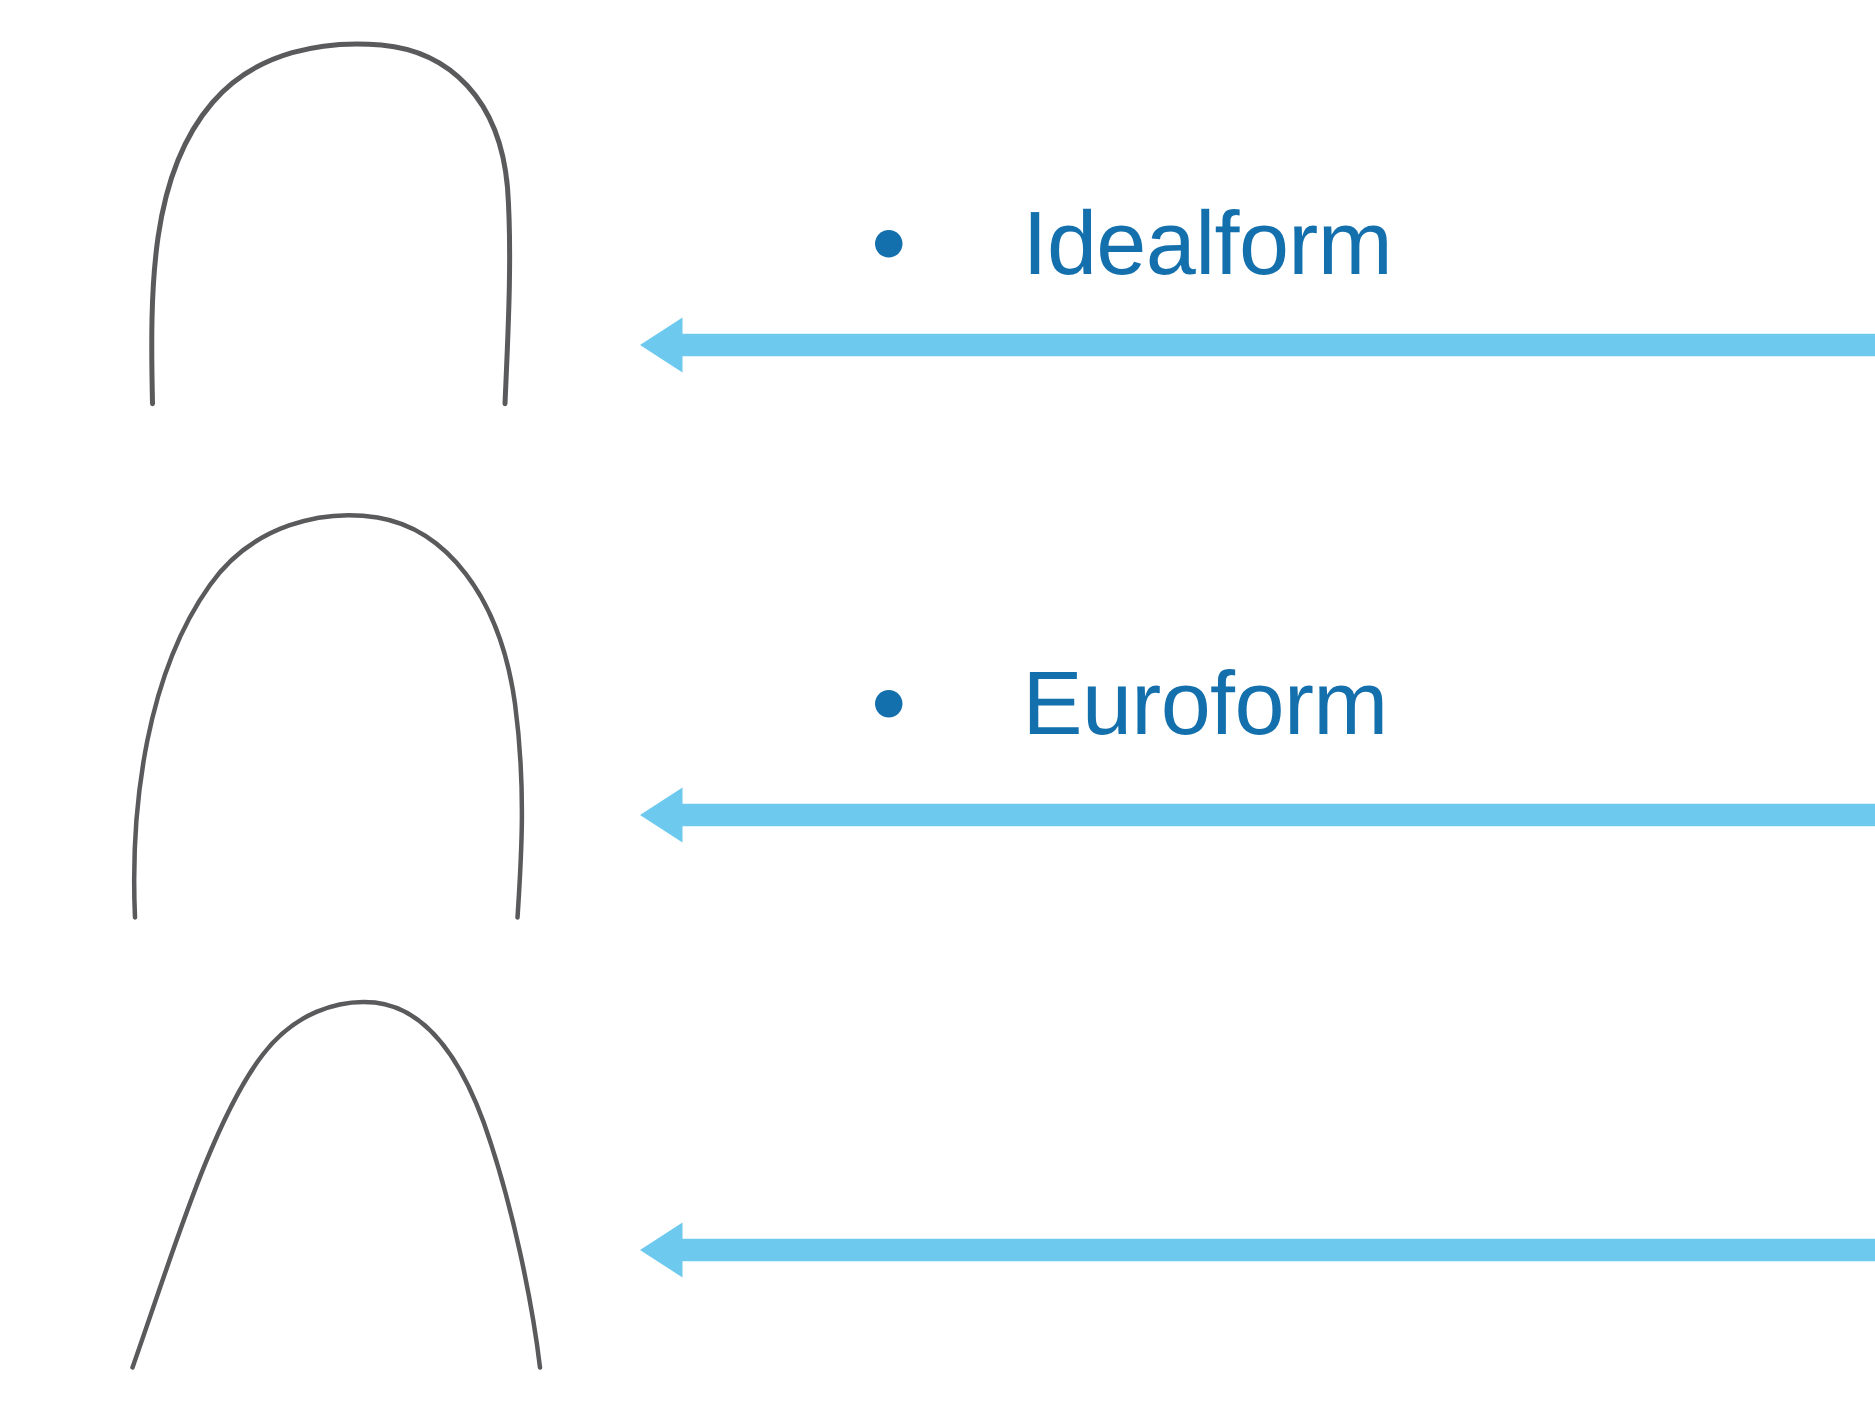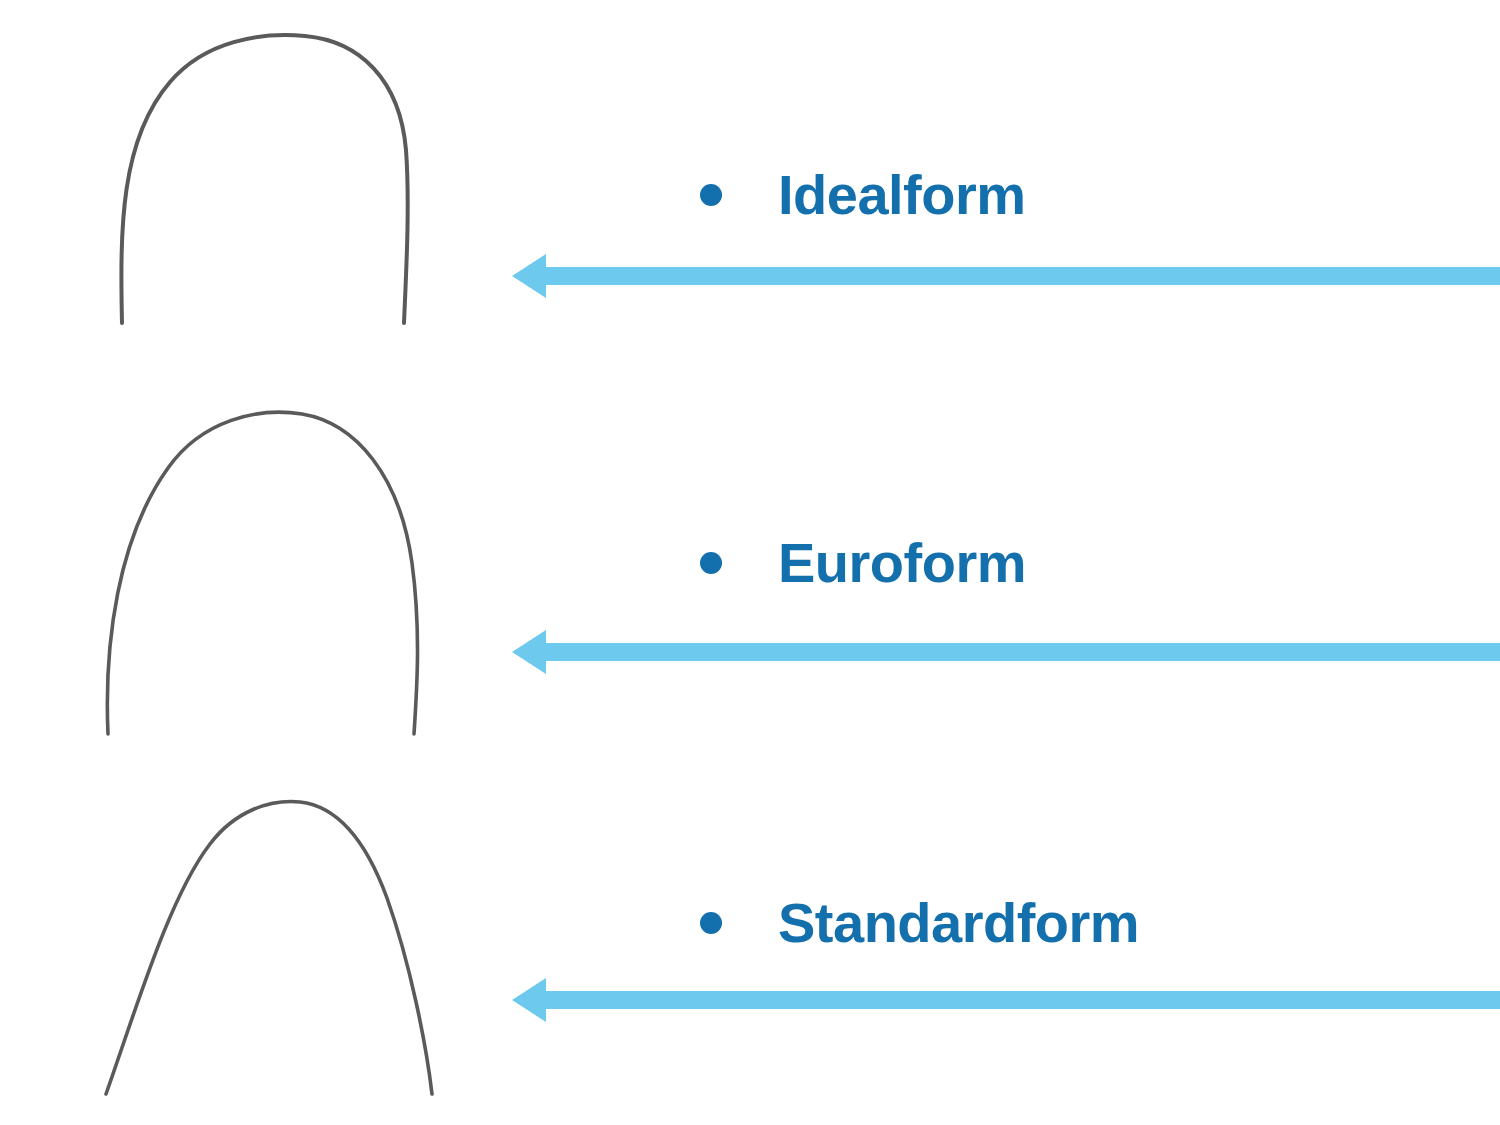--- a/index.html
+++ b/index.html
@@ -47,25 +47,25 @@
     height: 110px;
   }
   .bullet-dot {
     width: 22px;
     height: 22px;
     border-radius: 50%;
     background: #1470ad;
     flex: 0 0 auto;
   }
   .bullet-label {
-    margin-left: 56px;
+    margin-left: 96px;
     color: #1470ad;
-    font-size: 56px;
+    font-size: 72px;
     line-height: 1;
-    font-weight: 700;
+    font-weight: 400;
     letter-spacing: -0.5px;
     white-space: nowrap;
   }
 
   #bullet-row-1 { top: 140px; }
   #bullet-row-2 { top: 508px; }
   #bullet-row-3 { top: 868px; }
 
   
   .arrow {
@@ -130,24 +130,20 @@
   <div class="arch-figure" id="arch-row-3">
     <svg viewBox="0 0 420 315" preserveAspectRatio="none">
       <path class="arch-path" stroke-width="3.6" d="M 46 306
                C 78 215, 110 108, 150 56
                C 175 23, 210 11, 240 14
                C 276 18, 305 50, 327 110
                C 350 175, 366 255, 372 306" stroke="#5a5a5c"></path>
     </svg>
   </div>
 
-  <div class="bullet-row" id="bullet-row-3">
-    <span class="bullet-dot" style="background: rgb(20, 112, 173);"></span>
-    <span class="bullet-label" style="color: rgb(20, 112, 173);">Standardform</span>
-  </div>
 
   <div class="arrow" id="arrow-3">
     <svg viewBox="0 0 992 48" preserveAspectRatio="none">
       <path d="M 2 24 L 36 2 L 36 15 L 992 15 L 992 33 L 36 33 L 36 46 Z" fill="#6ec9ee"></path>
     </svg>
   </div>
 
 </div>
 
 </body></html>

